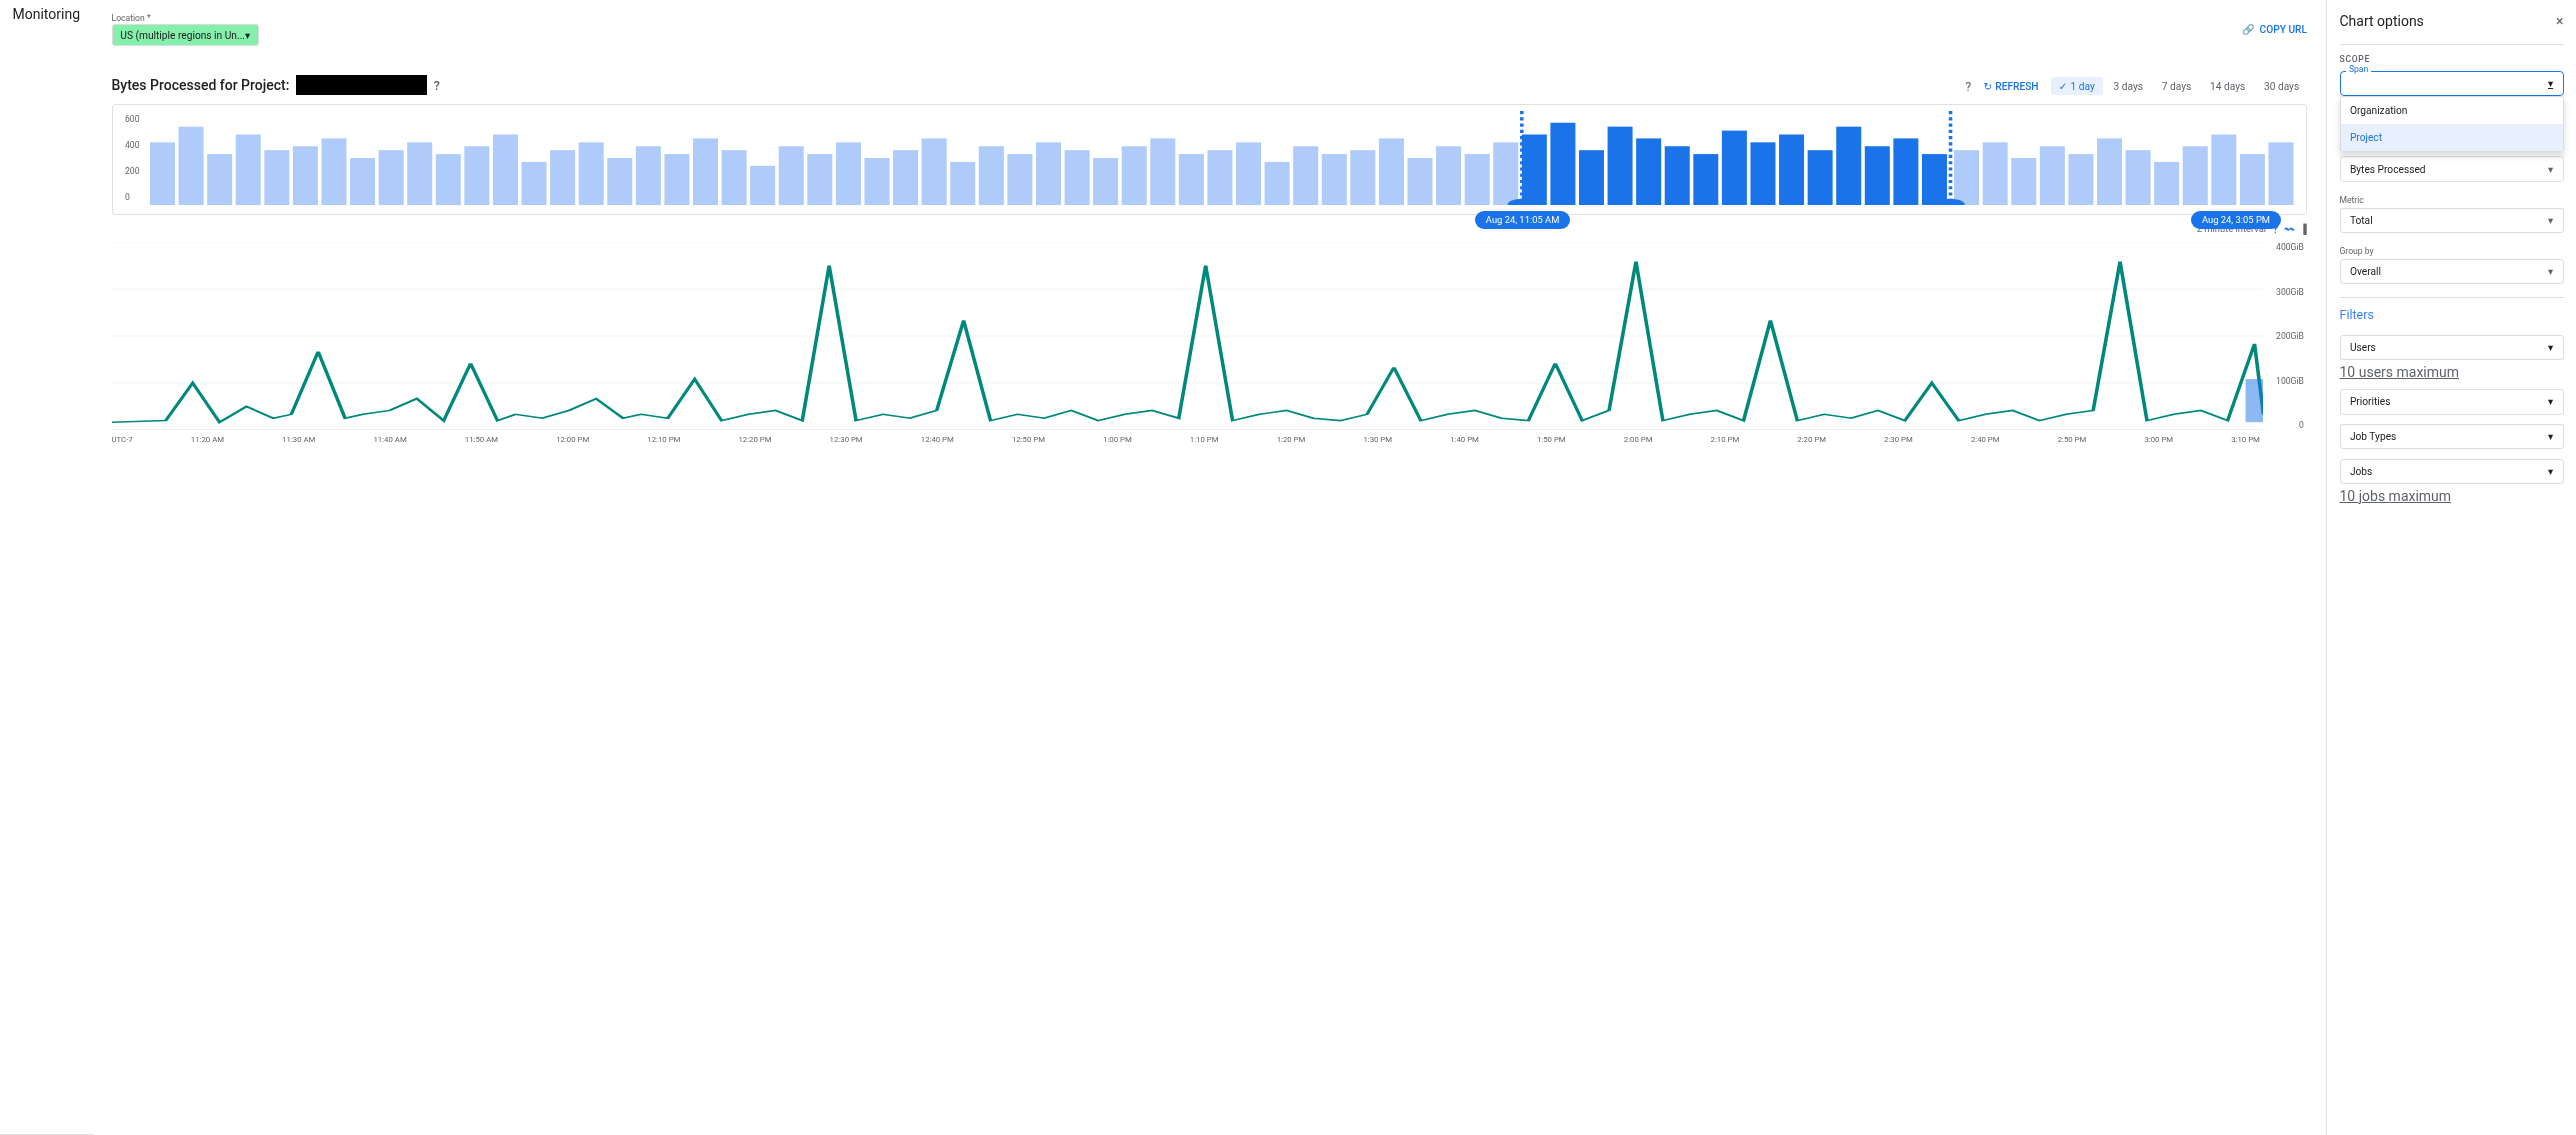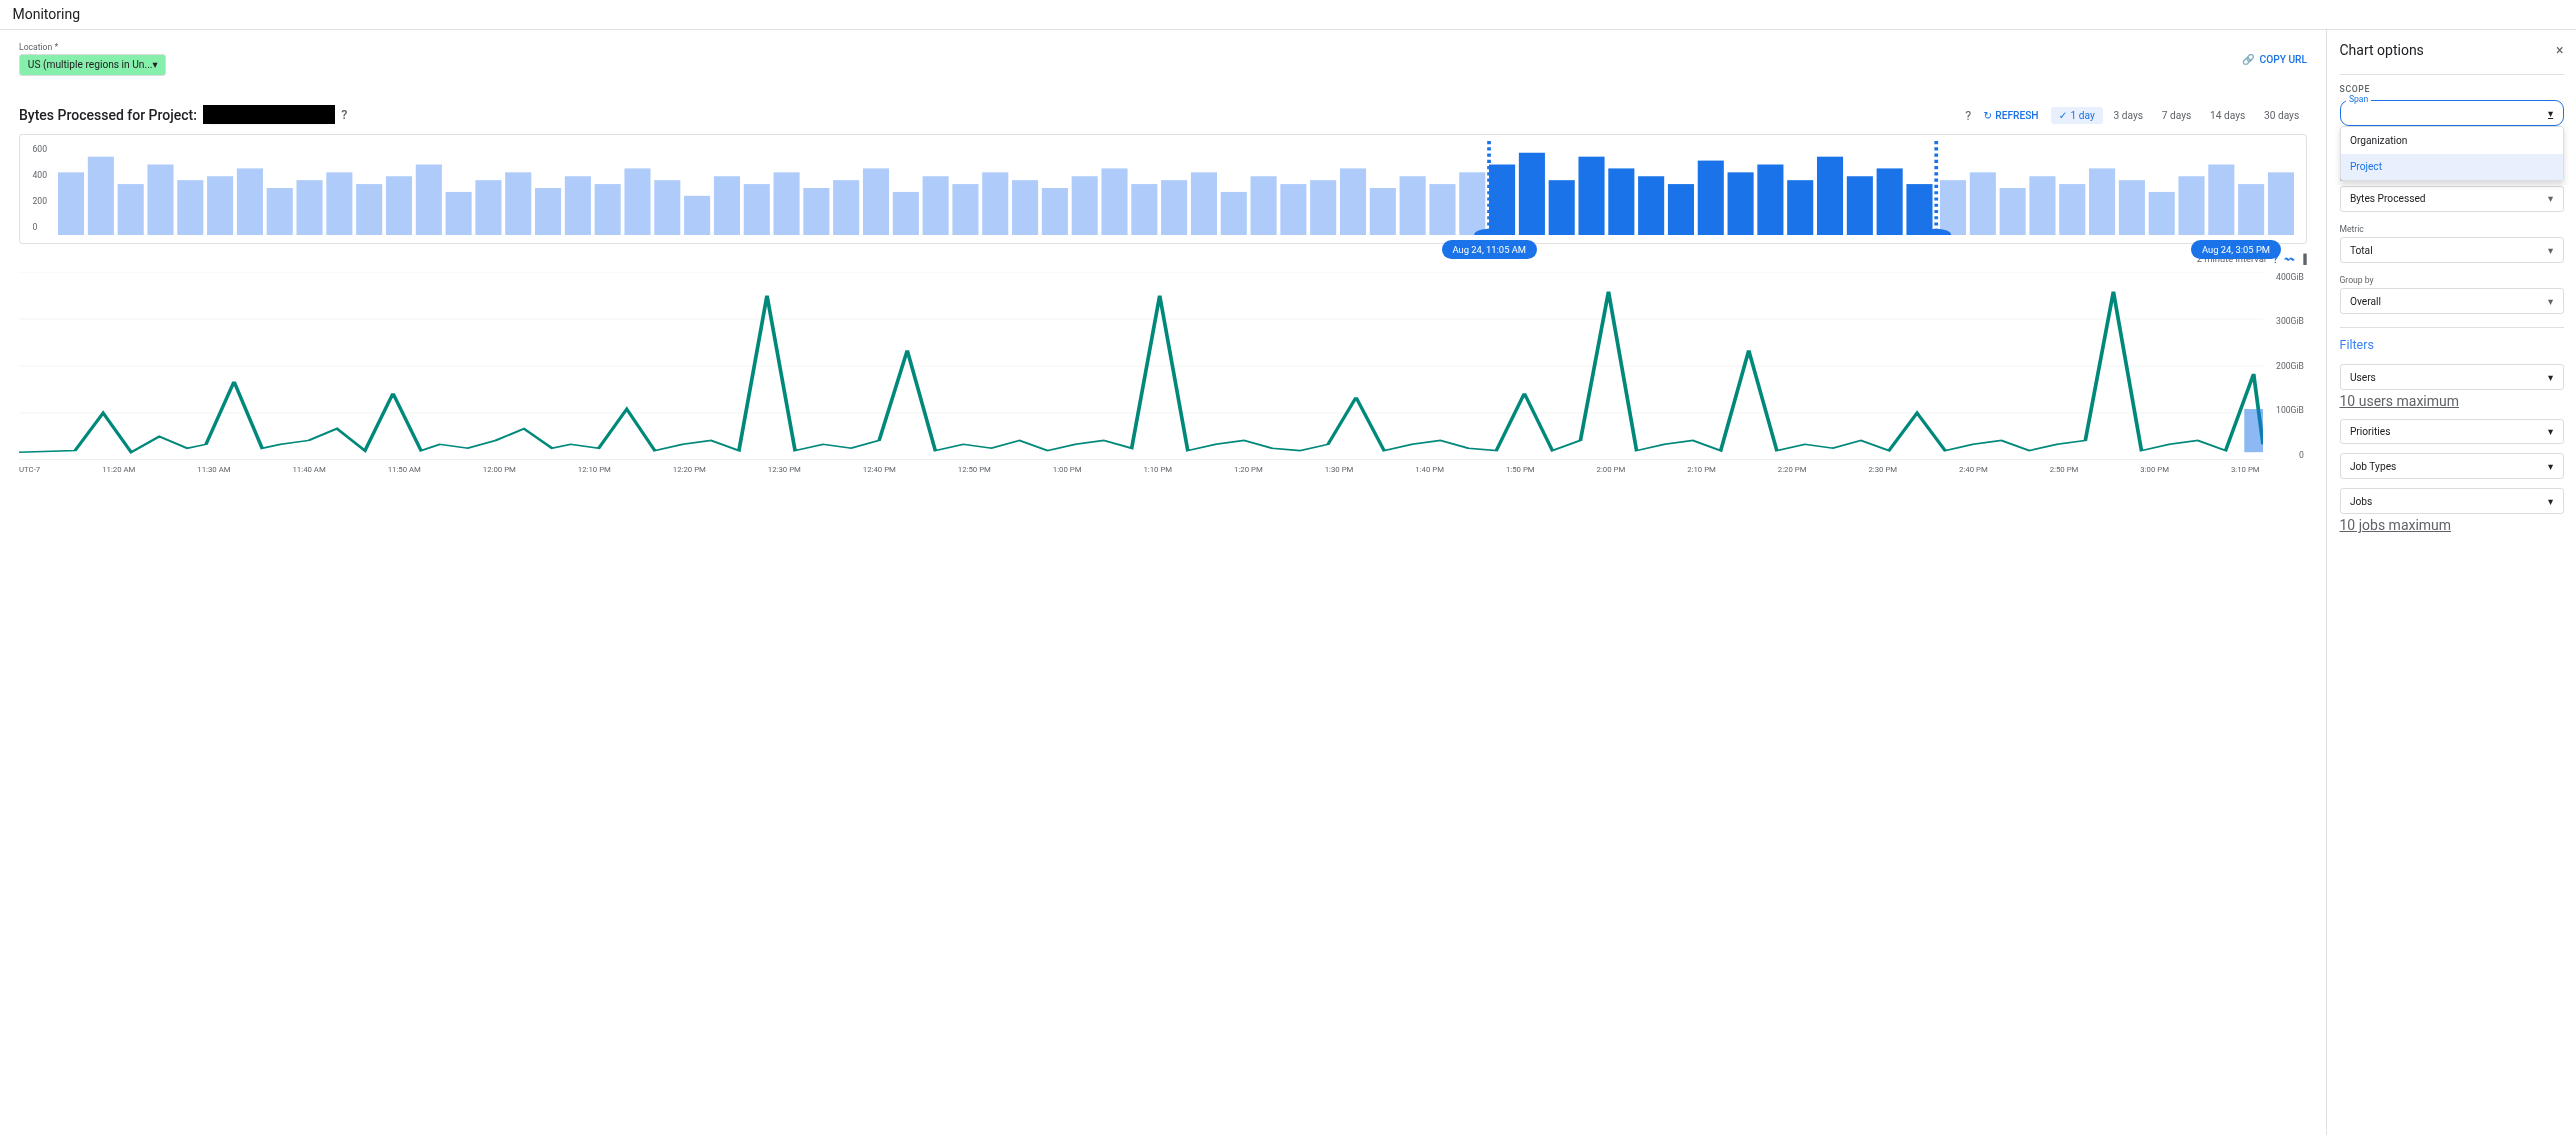--- a/index.html
+++ b/index.html
@@ -1,18 +1,18 @@
 <!DOCTYPE html>
 <html style="font-size:12.5px"><head>
   <meta charset="utf-8">
   <style>
     * { box-sizing: border-box; margin: 0; padding: 0; }
     body { font-family: 'Google Sans', Roboto, Arial, sans-serif; font-size: 10.2px; color: #202124; background: #fff; overflow: hidden; }
 
-    .app-container { display: flex; flex-direction: column; height: 100vh; width: 100%; }
+    .app-container { display: flex; flex-direction: row; height: 100vh; width: 100%; }
 
     .top-header { padding: 6.3px 12.5px; font-size: 14px; color: #202124; font-weight: 400; border-bottom: 0.8px solid #e0e0e0; }
 
     .tabs { display: flex; padding: 0 12.5px; border-bottom: 0.8px solid #e0e0e0; }
     .tab { padding: 9.4px 12.5px; font-size: 10.2px; color: #5f6368; cursor: pointer; border-bottom: 1.6px solid transparent; font-weight: 500; letter-spacing: 0.05em; text-transform: uppercase; }
     .tab.active { color: #1a73e8; border-bottom: 1.6px solid #1a73e8; }
 
     .main-area { display: flex; flex: 1; overflow: hidden; }
 
     .content-area { flex: 1; padding: 12.5px 19px; overflow-y: auto; background: #fff; }
@@ -43,21 +43,21 @@
 
     
     .right-panel { width: 250px; border-left: 0.8px solid #e0e0e0; background: #fff; padding: 12.5px; overflow-y: auto; flex-shrink: 0; }
     .panel-header { display: flex; align-items: center; justify-content: space-between; margin-bottom: 15.6px; }
     .panel-title { font-size: 14px; font-weight: 400; color: #202124; }
     .close-btn { cursor: pointer; color: #5f6368; font-size: 14px; }
 
     .section-label { font-size: 8.6px; color: #5f6368; font-weight: 500; margin-bottom: 6.3px; letter-spacing: 0.08em; text-transform: uppercase; }
 
     .span-dropdown { position: relative; margin-bottom: 12.5px; }
-    .span-field { border: 1.6px solid #1a73e8; border-radius: 9px; padding: 6.3px 9.4px; font-size: 10.2px; display: flex; align-items: center; justify-content: space-between; cursor: pointer; text-decoration: underline; }
+    .span-field { border: 1.6px solid #1a73e8; border-radius: 4px; padding: 6.3px 9.4px; font-size: 10.2px; display: flex; align-items: center; justify-content: space-between; cursor: pointer; text-decoration: underline; }
     .span-field-label { position: absolute; top: -6.3px; left: 6.3px; background: #fff; padding: 0 3.1px; font-size: 8.6px; color: #1a73e8; }
 
     .dropdown-options { position: absolute; top: 100%; left: 0; right: 0; background: #fff; border: 0.8px solid #dadce0; border-radius: 3.1px; box-shadow: 0 3.1px 6.3px rgba(0,0,0,0.15); z-index: 10; }
     .dropdown-option { padding: 7.8px 9.4px; font-size: 10.2px; cursor: pointer; }
     .dropdown-option.selected { background: #e8f0fe; color: #1a73e8; }
 
     .field-row { margin-bottom: 12.5px; }
     .field-label-text { font-size: 8.6px; color: #5f6368; margin-bottom: 3.1px; }
     .select-field { border: 0.8px solid #dadce0; border-radius: 3.1px; padding: 6.3px 9.4px; font-size: 10.2px; display: flex; align-items: center; justify-content: space-between; cursor: pointer; color: #202124; }
     .select-field .chevron { color: #5f6368; }

